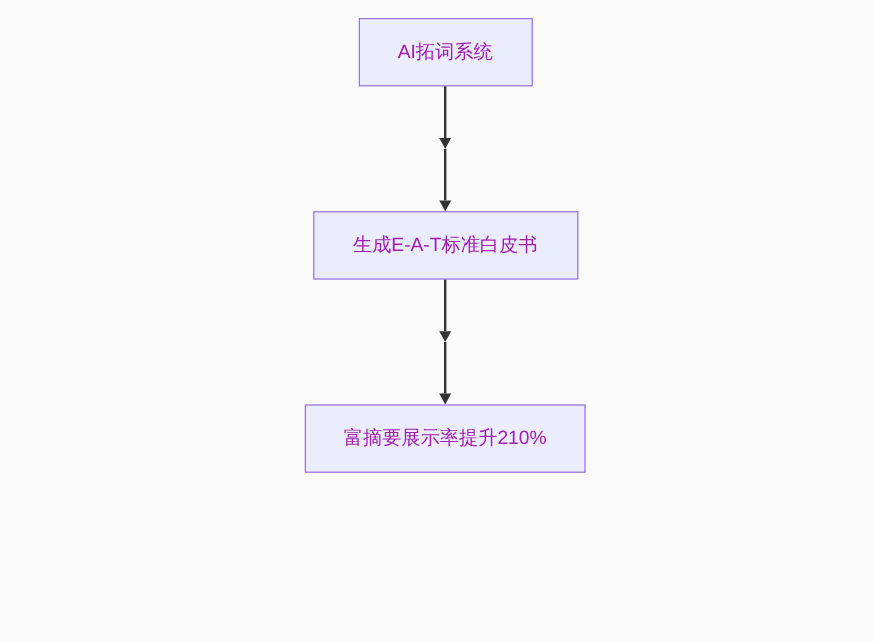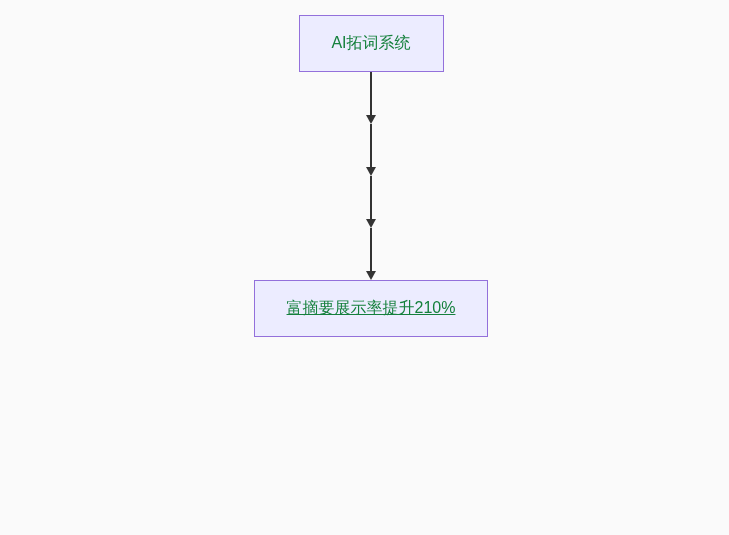--- a/index.html
+++ b/index.html
@@ -25,30 +25,30 @@
   }
   .flow-node {
     box-sizing: border-box;
     height: 57px;
     display: flex;
     align-items: center;
     justify-content: center;
     padding: 0 24px;
     background: #ECECFF;
     border: 1px solid #9370DB;
-    color: #15803d;
+    color: #a21caf;
     font-size: 16px;
     white-space: nowrap;
     text-align: center;
   }
   .flow-node.n1 { min-width: 145px; }
   .flow-node.n2 { min-width: 192px; }
   .flow-node.n3 { min-width: 221px; }
   .flow-node.n4 { min-width: 213px; }
-  .flow-node.n5 { min-width: 234px; text-decoration: underline; }
+  .flow-node.n5 { min-width: 234px; }
   .flow-arrow {
     height: 52px;
     display: flex;
     flex-direction: column;
     align-items: center;
   }
   .flow-arrow .shaft {
     width: 2px;
     flex: 1 1 auto;
     background: #333333;
@@ -73,20 +73,21 @@
       <div class="shaft"></div>
       <div class="head"></div>
     </div>
 
 
     <div class="flow-arrow">
       <div class="shaft"></div>
       <div class="head"></div>
     </div>
 
+    <div class="flow-node n3">生成E-A-T标准白皮书</div>
 
     <div class="flow-arrow">
       <div class="shaft"></div>
       <div class="head"></div>
     </div>
 
 
     <div class="flow-arrow">
       <div class="shaft"></div>
       <div class="head"></div>

